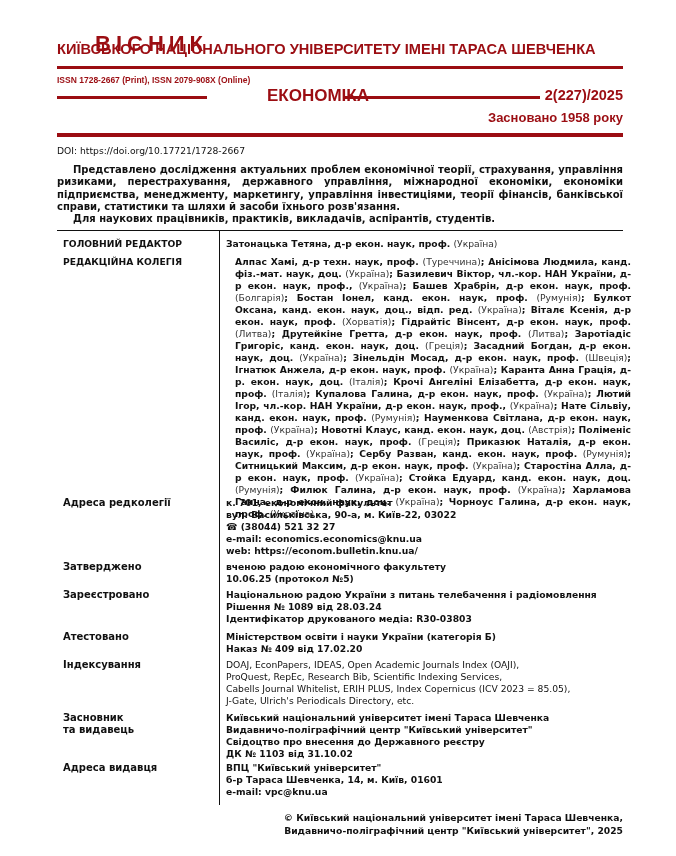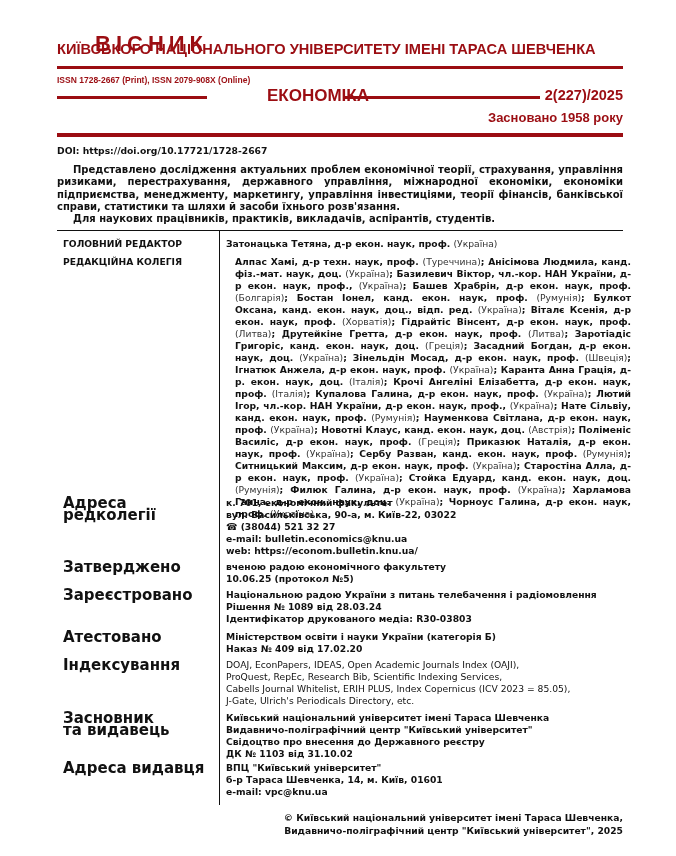--- a/index.html
+++ b/index.html
@@ -13,28 +13,28 @@
   .issn { position: absolute; left: 57px; top: 75px; font-family: "Liberation Sans", sans-serif;
           font-weight: bold; font-size: 8.5px; color: #9b0d12; white-space: nowrap; }
   .section { position: absolute; left: 57px; top: 86px; width: 566px; height: 22px; }
   .section .line { position: absolute; height: 3px; background: #9b0d12; top: 10px; }
   .section .name { position: absolute; left: 210px; top: 0; font-family: "Liberation Sans", sans-serif;
                    font-weight: bold; font-size: 17px; color: #9b0d12; }
   .section .issue { position: absolute; right: 0; top: 1px; font-family: "Liberation Sans", sans-serif;
                     font-weight: bold; font-size: 14.5px; color: #9b0d12; }
   .founded { position: absolute; right: 53px; top: 110px; font-family: "Liberation Sans", sans-serif;
              font-weight: bold; font-size: 13px; color: #9b0d12; }
-  .doi { position: absolute; left: 57px; top: 145px; font-size: 9.2px; font-weight: bold; }
+  .doi { position: absolute; left: 57px; top: 145px; font-size: 9.2px; font-weight: normal; }
   .abstract { position: absolute; left: 57px; top: 164px; width: 566px; font-size: 10px; font-weight: bold;
               line-height: 12.3px; text-align: justify; }
   .abstract p { margin: 0; text-indent: 16px; }
   .hr { position: absolute; left: 57px; top: 230px; width: 566px; height: 1px; background: #111; }
   .vdiv { position: absolute; left: 219px; top: 231px; width: 1px; height: 574px; background: #111; }
   .row { position: absolute; left: 63px; width: 560px; }
-  .row .lbl { position: absolute; left: 0; top: 0; width: 150px; font-size: 15px; font-weight: bold; line-height: 12px; }
+  .row .lbl { position: absolute; left: 0; top: 0; width: 150px; font-size: 10px; font-weight: bold; line-height: 12px; }
   .row .lbl.caps { font-size: 9.2px; }
   .row .val { position: absolute; left: 163px; top: 0; width: 396px; font-size: 9.2px; font-weight: bold; line-height: 12px; }
   .row .val.just { text-align: justify; margin-left: 9px; }
   .row .val div { white-space: nowrap; }
   .country { font-weight: normal; color: #333; }
   .idx { font-weight: normal; font-family: "DejaVu Sans", sans-serif; font-size: 9.2px; }
   .copy { position: absolute; right: 53px; top: 812px; text-align: right; font-size: 9.2px; font-weight: bold; line-height: 12.5px; }
 </style>
 </head>
 <body>
@@ -75,21 +75,21 @@
   <div class="val just" id="board-list"><span>Алпас Хамі, д-р техн. наук, проф. </span><span class="country">(Туреччина)</span>; <span>Анісімова Людмила, канд. фіз.-мат. наук, доц. </span><span class="country">(Україна)</span>; <span>Базилевич Віктор, чл.-кор. НАН України, д-р екон. наук, проф., </span><span class="country">(Україна)</span>; <span>Башев Храбрін, д-р екон. наук, проф. </span><span class="country">(Болгарія)</span>; <span>Бостан Іонел, канд. екон. наук, проф. </span><span class="country">(Румунія)</span>; <span>Булкот Оксана, канд. екон. наук, доц., відп. ред. </span><span class="country">(Україна)</span>; <span>Віталє Ксенія, д-р екон. наук, проф. </span><span class="country">(Хорватія)</span>; <span>Гідрайтіс Вінсент, д-р екон. наук, проф. </span><span class="country">(Литва)</span>; <span>Друтейкіне Гретта, д-р екон. наук, проф. </span><span class="country">(Литва)</span>; <span>Заротіадіс Григоріс, канд. екон. наук, доц. </span><span class="country">(Греція)</span>; <span>Засадний Богдан, д-р екон. наук, доц. </span><span class="country">(Україна)</span>; <span>Зінельдін Мосад, д-р екон. наук, проф. </span><span class="country">(Швеція)</span>; <span>Ігнатюк Анжела, д-р екон. наук, проф. </span><span class="country">(Україна)</span>; <span>Каранта Анна Грація, д-р. екон. наук, доц. </span><span class="country">(Італія)</span>; <span>Крочі Ангеліні Елізабетта, д-р екон. наук, проф. </span><span class="country">(Італія)</span>; <span>Купалова Галина, д-р екон. наук, проф. </span><span class="country">(Україна)</span>; <span>Лютий Ігор, чл.-кор. НАН України, д-р екон. наук, проф., </span><span class="country">(Україна)</span>; <span>Нате Сільвіу, канд. екон. наук, проф. </span><span class="country">(Румунія)</span>; <span>Науменкова Світлана, д-р екон. наук, проф. </span><span class="country">(Україна)</span>; <span>Новотні Клаус, канд. екон. наук, доц. </span><span class="country">(Австрія)</span>; <span>Поліменіс Василіс, д-р екон. наук, проф. </span><span class="country">(Греція)</span>; <span>Приказюк Наталія, д-р екон. наук, проф. </span><span class="country">(Україна)</span>; <span>Сербу Разван, канд. екон. наук, проф. </span><span class="country">(Румунія)</span>; <span>Ситницький Максим, д-р екон. наук, проф. </span><span class="country">(Україна)</span>; <span>Старостіна Алла, д-р екон. наук, проф. </span><span class="country">(Україна)</span>; <span>Стойка Едуард, канд. екон. наук, доц. </span><span class="country">(Румунія)</span>; <span>Филюк Галина, д-р екон. наук, проф. </span><span class="country">(Україна)</span>; <span>Харламова Ганна, д-р екон. наук, доц. </span><span class="country">(Україна)</span>; <span>Чорноус Галина, д-р екон. наук, проф. </span><span class="country">(Україна)</span></div>
 </div>
 
 <div id="info-rows">
     <div class="row" style="top: 497px;">
       <div class="lbl">Адреса редколегії</div>
       <div class="val">
         <div>к. 701, економічний факультет</div>
         <div>вул. Васильківська, 90-а, м. Київ-22, 03022</div>
         <div>☎ (38044) 521 32 27</div>
-        <div>e-mail: bulletin.economics@knu.ua</div>
+        <div>e-mail: economics.economics@knu.ua</div>
         <div>web: https://econom.bulletin.knu.ua/</div>
       </div>
     </div>
     <div class="row" style="top: 561px;">
       <div class="lbl">Затверджено</div>
       <div class="val">
         <div>вченою радою економічного факультету</div>
         <div>10.06.25 (протокол №5)</div>
       </div>
     </div>

